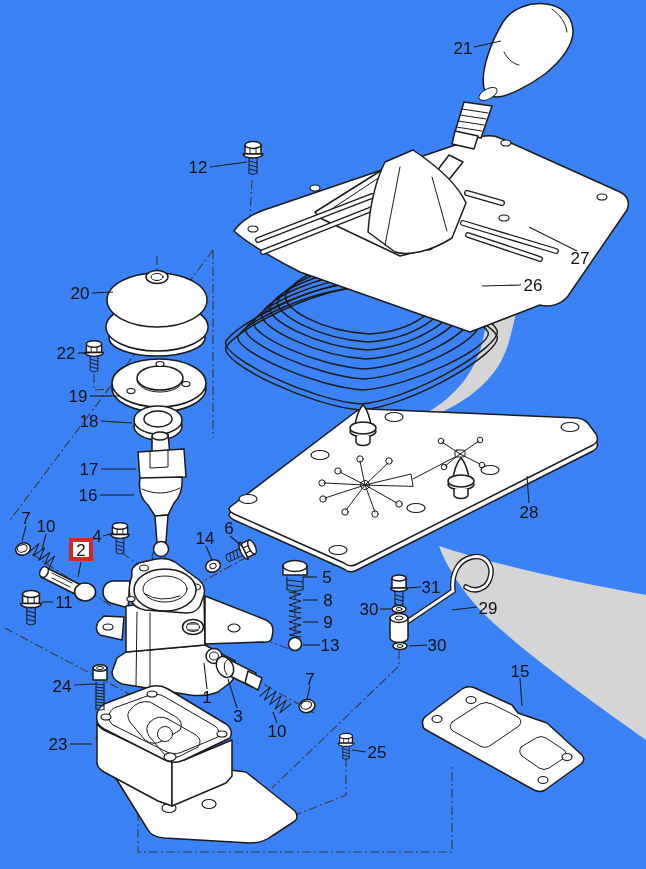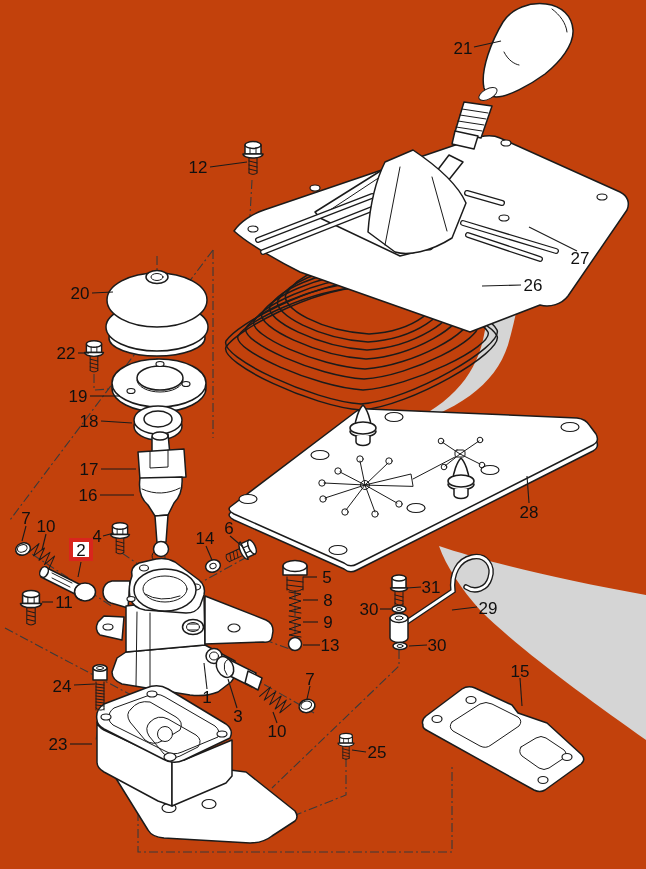--- a/index.html
+++ b/index.html
@@ -1,16 +1,16 @@
 <!DOCTYPE html>
 <html style="--line: #1b1b1b; --watermark: #d5d5d5;"><head>
 <meta charset="utf-8">
 <style>
   html,body{margin:0;padding:0;background:#ffffff;}
-  .stage{position:relative;width:646px;height:869px;background:#c2410c;overflow:hidden;
+  .stage{position:relative;width:646px;height:869px;background:#3b82f6;overflow:hidden;
          font-family:"Liberation Sans", sans-serif;}
   svg{display:block;}
   text{font-family:"Liberation Sans", sans-serif;}
   .ln{stroke:var(--line,#1b1b1b);fill:none;stroke-width:1.5;stroke-linecap:round;stroke-linejoin:round;}
   .lnt{stroke:var(--line,#1b1b1b);fill:none;stroke-width:1;stroke-linecap:round;stroke-linejoin:round;}
   .wf{fill:#ffffff;}
   .nf{fill:none;}
   .dd{stroke:#3a3a3a;stroke-width:1.1;fill:none;stroke-dasharray:9 3 2 3;}
   .sw{fill:var(--watermark,#d5d5d5);stroke:none;}
   .hole{fill:#ffffff;stroke:var(--line,#1b1b1b);stroke-width:1.2;}

